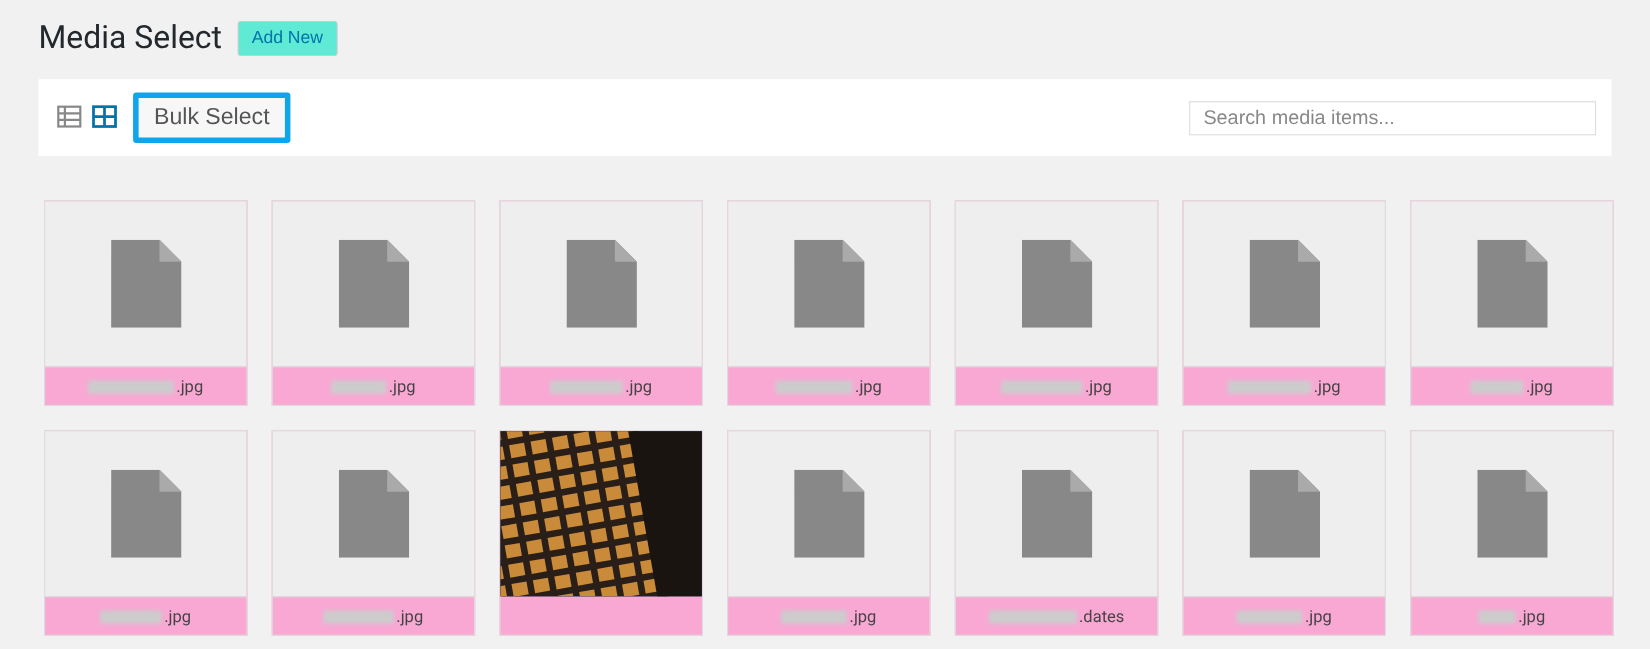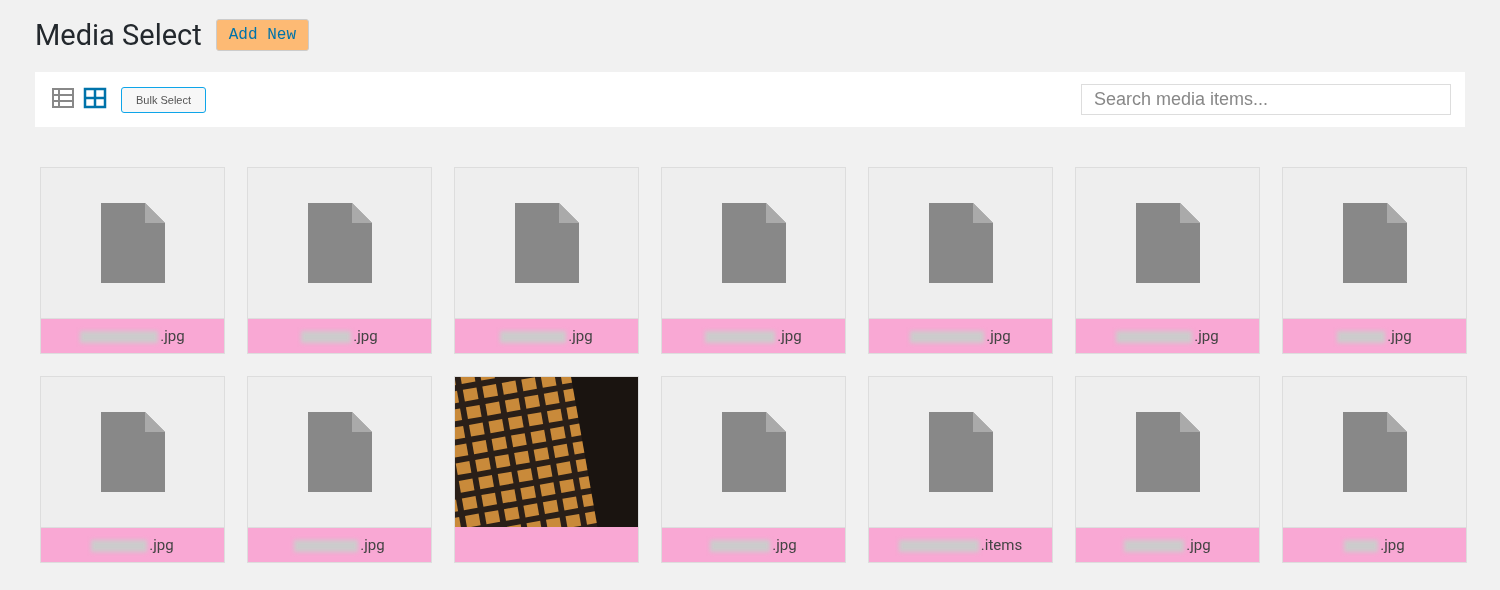--- a/index.html
+++ b/index.html
@@ -16,28 +16,27 @@
       padding: 18px 35px 12px;
     }
     .page-title {
       font-size: 29px;
       font-weight: 400;
       color: #23282d;
       margin-right: 14px;
     }
     .add-new-btn {
       border: 1px solid #ccc;
-      background: #fdba74;
+      background: #5eead4;
       color: #0073aa;
       font-size: 16px;
       padding: 6px 12px;
       border-radius: 3px;
       cursor: pointer;
       font-weight: 500;
-      font-family: Liberation Mono, monospace;
     }
     .toolbar {
       background: #fff;
       margin: 8px 35px 0;
       padding: 12px 14px;
       display: flex;
       align-items: center;
       gap: 12px;
     }
     .view-toggle {
@@ -63,24 +62,24 @@
     }
     .select-arrows {
       position: absolute;
       right: 10px;
       top: 50%;
       transform: translateY(-50%);
       pointer-events: none;
       color: #32373c;
     }
     .bulk-btn {
-      border: 1px solid #0ea5e9;
+      border: 5px solid #0ea5e9;
       background: #f7f7f7;
       color: #555;
-      font-size: 11px;
+      font-size: 21px;
       padding: 6px 14px;
       border-radius: 3px;
       cursor: pointer;
     }
     .search-input {
       margin-left: auto;
       border: 1px solid #ddd;
       background: #fff;
       font-size: 18px;
       padding: 4px 12px;
@@ -406,21 +405,21 @@
     </div>
     <div class="media-item">
       <div class="media-thumb">
         <span>
           <svg class="file-icon" width="64" height="80" viewBox="0 0 64 80">
             <polygon points="0,0 44,0 64,20 64,80 0,80" fill="#888"></polygon>
             <polygon points="44,0 44,20 64,20" fill="#aaa"></polygon>
           </svg>
         </span>
       </div>
-      <div class="media-filename"><span class="blur-name" style="width: 80px;"></span><span>.items</span></div>
+      <div class="media-filename"><span class="blur-name" style="width: 80px;"></span><span>.dates</span></div>
     </div>
     <div class="media-item">
       <div class="media-thumb">
         <span>
           <svg class="file-icon" width="64" height="80" viewBox="0 0 64 80">
             <polygon points="0,0 44,0 64,20 64,80 0,80" fill="#888"></polygon>
             <polygon points="44,0 44,20 64,20" fill="#aaa"></polygon>
           </svg>
         </span>
       </div>

